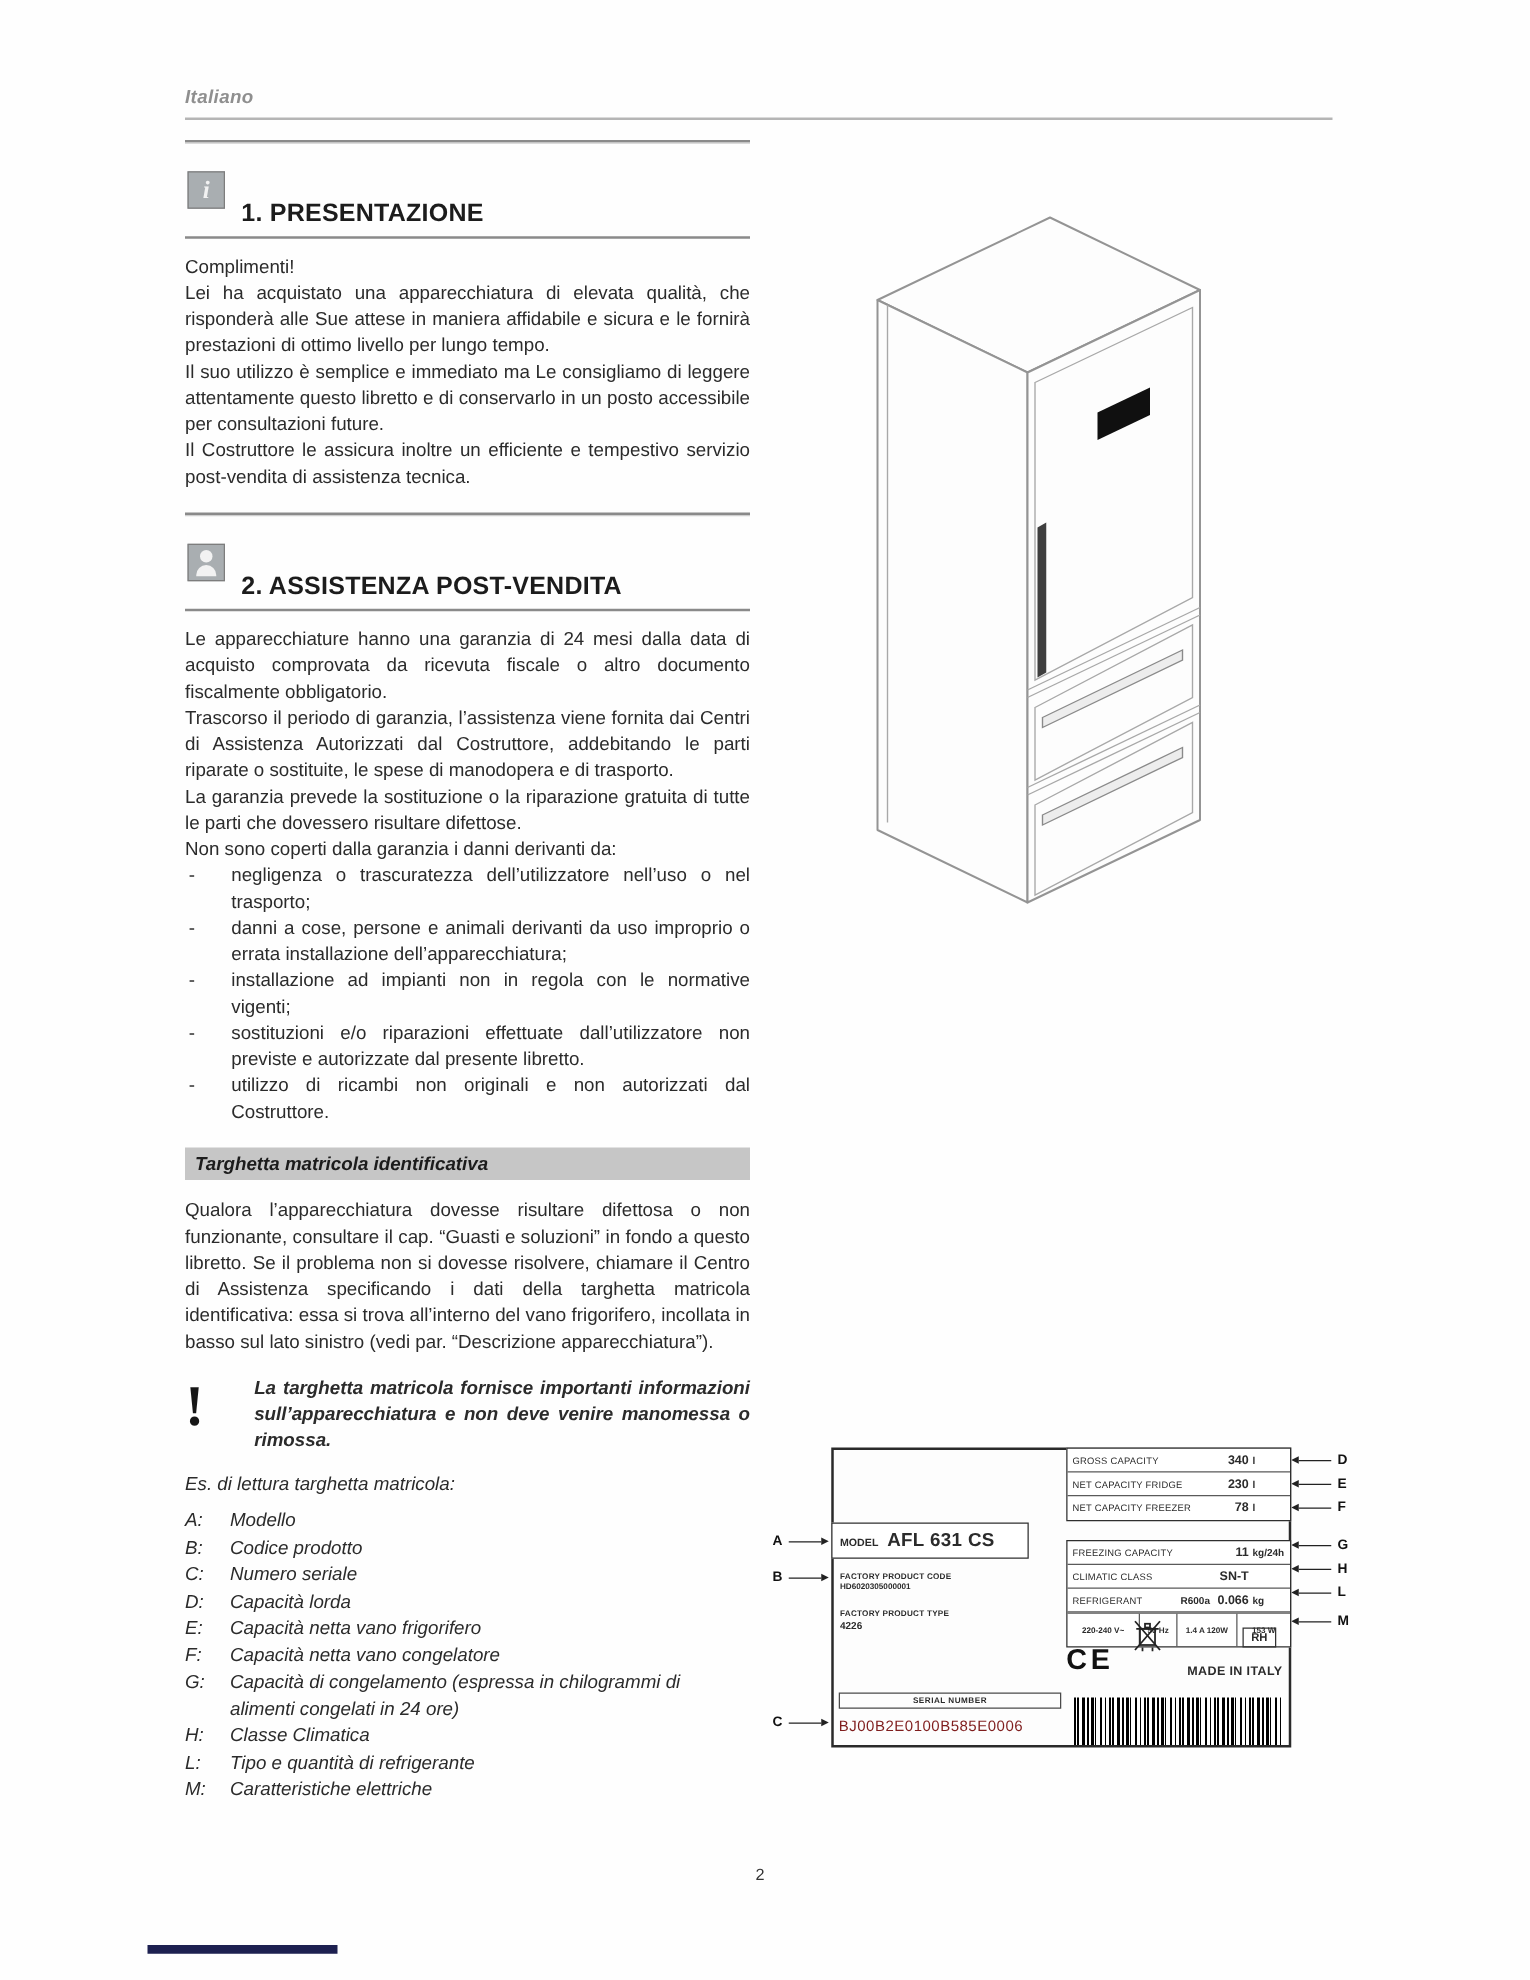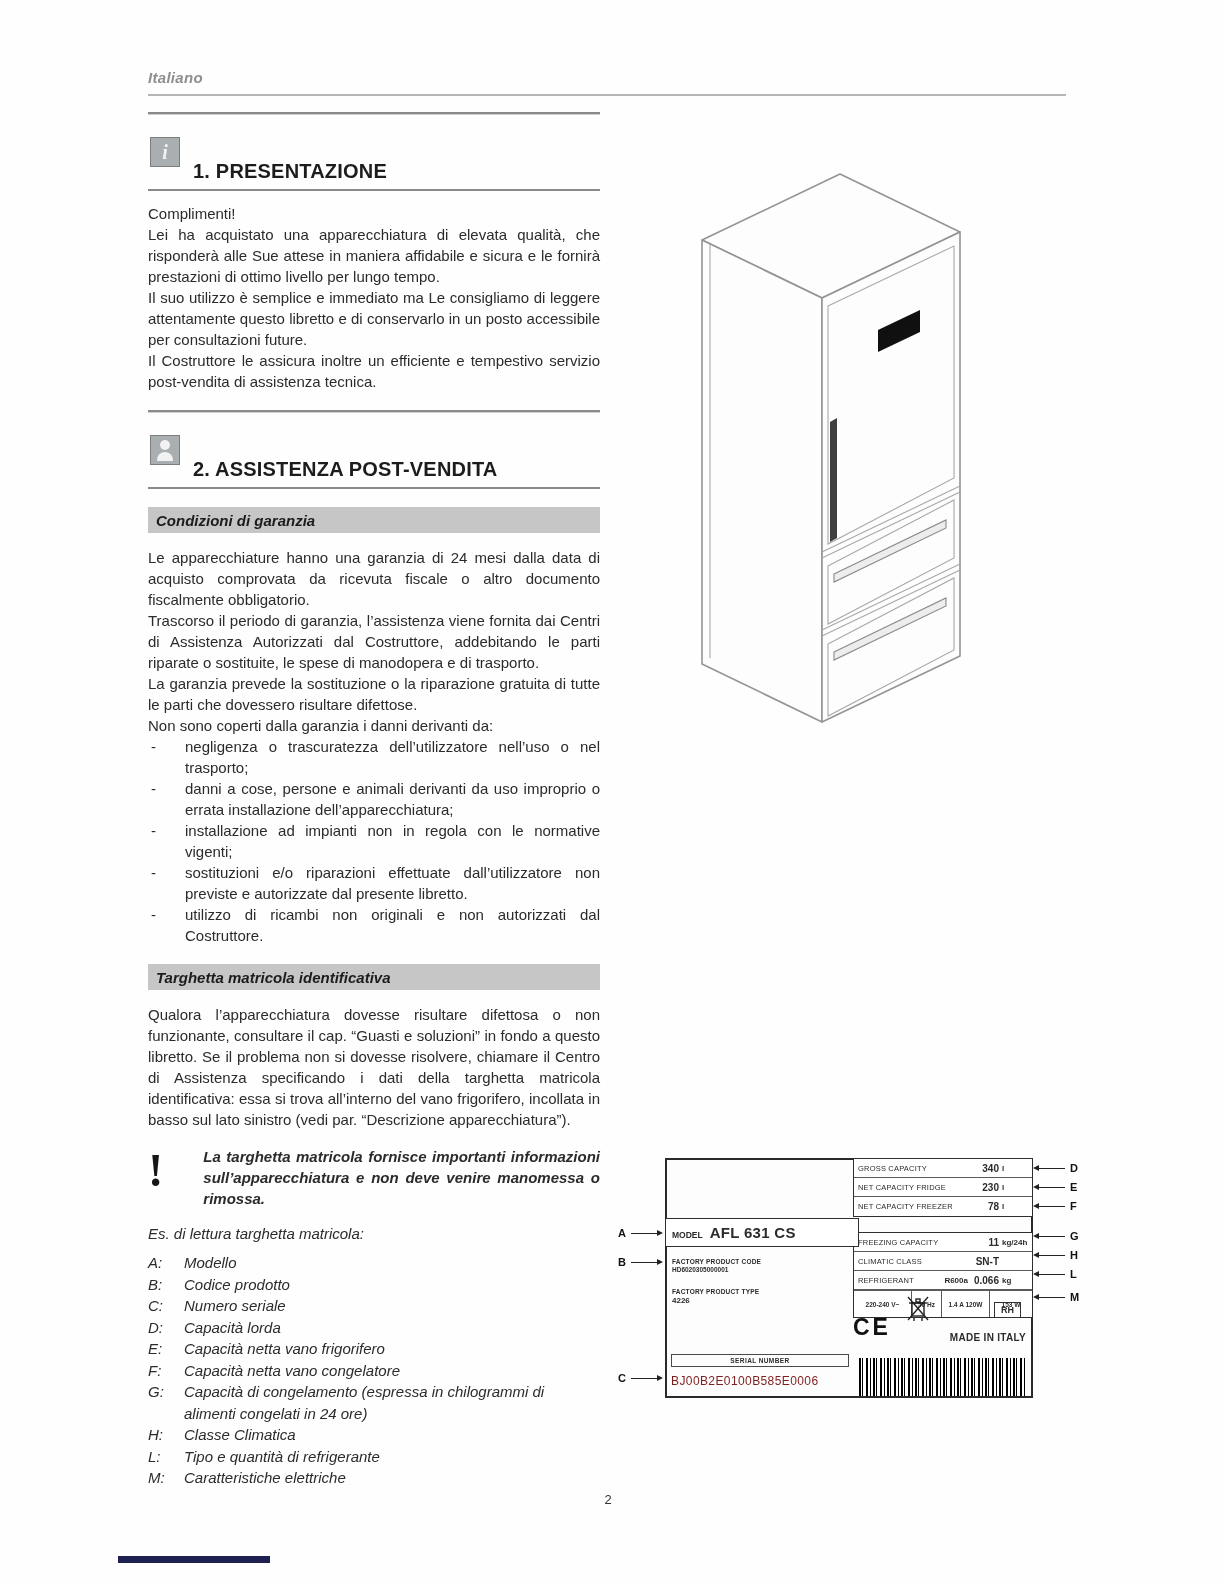--- a/index.html
+++ b/index.html
@@ -65,21 +65,21 @@
   .prow .lbl{flex:1;font-size:7.5px;letter-spacing:0.2px;}
   .prow .mid{font-size:8px;font-weight:bold;margin-right:6px;}
   .prow .val{font-size:10px;font-weight:bold;}
   .prow .unit{font-size:8px;font-weight:bold;margin-left:3px;width:26px;text-align:left;}
   .erow{display:flex;height:26px;border-top:1px solid #5a5a5a;}
   .ecell{border-right:1px solid #5a5a5a;display:flex;align-items:center;justify-content:center;
     text-align:center;font-size:6.5px;font-weight:bold;padding:1px;box-sizing:border-box;}
   .ecell:last-child{border-right:none;}
   .ec-0{width:58px;} .ec-1{width:30px;} .ec-2{width:48px;} .ec-3{flex:1;}
 
-  .model-box{position:absolute;left:-2px;top:58px;width:194px;border:1px solid #2f2f2f;background:#fff;
+  .model-box{position:absolute;left:-2px;top:58px;width:158px;border:1px solid #2f2f2f;background:#fff;
     padding:5px 6px;box-sizing:border-box;display:flex;align-items:baseline;gap:7px;}
   .model-lbl{font-size:8.5px;font-weight:bold;}
   .model-val{font-size:15px;font-weight:bold;letter-spacing:0.3px;}
   .fcode{position:absolute;left:5px;top:98px;}
   .ftype{position:absolute;left:5px;top:128px;}
   .tiny-lbl{font-size:6.5px;font-weight:bold;letter-spacing:0.2px;}
   .tiny-val{font-size:6.5px;font-weight:bold;margin-top:1px;}
   .ftype .tiny-val{font-size:8px;}
 
   .ce{position:absolute;left:186px;top:140px;font-size:23px;font-weight:bold;letter-spacing:3px;color:#111;margin-top:14px;}
@@ -131,21 +131,20 @@
     <div class="spacer-18"></div>
 
     <div class="sec-header">
       <span class="sec-icon">
         <span class="person-head"></span>
         <span class="person-body"></span>
       </span>
       <span class="sec-title">2. ASSISTENZA POST-VENDITA</span>
     </div>
 
-    <div class="graybar">Condizioni di garanzia</div>
 
     <p class="para">Le apparecchiature hanno una garanzia di 24 mesi dalla data di acquisto comprovata da ricevuta fiscale o altro documento fiscalmente obbligatorio.</p>
     <p class="para">Trascorso il periodo di garanzia, l’assistenza viene fornita dai Centri di Assistenza Autorizzati dal Costruttore, addebitando le parti riparate o sostituite, le spese di manodopera e di trasporto.</p>
     <p class="para">La garanzia prevede la sostituzione o la riparazione gratuita di tutte le parti che dovessero risultare difettose.</p>
     <p class="para">Non sono coperti dalla garanzia i danni derivanti da:</p>
 
     <div class="bullet">
       <span class="marker">-</span>
       <span class="btext">negligenza o trascuratezza dell’utilizzatore nell’uso o nel trasporto;</span>
     </div>

